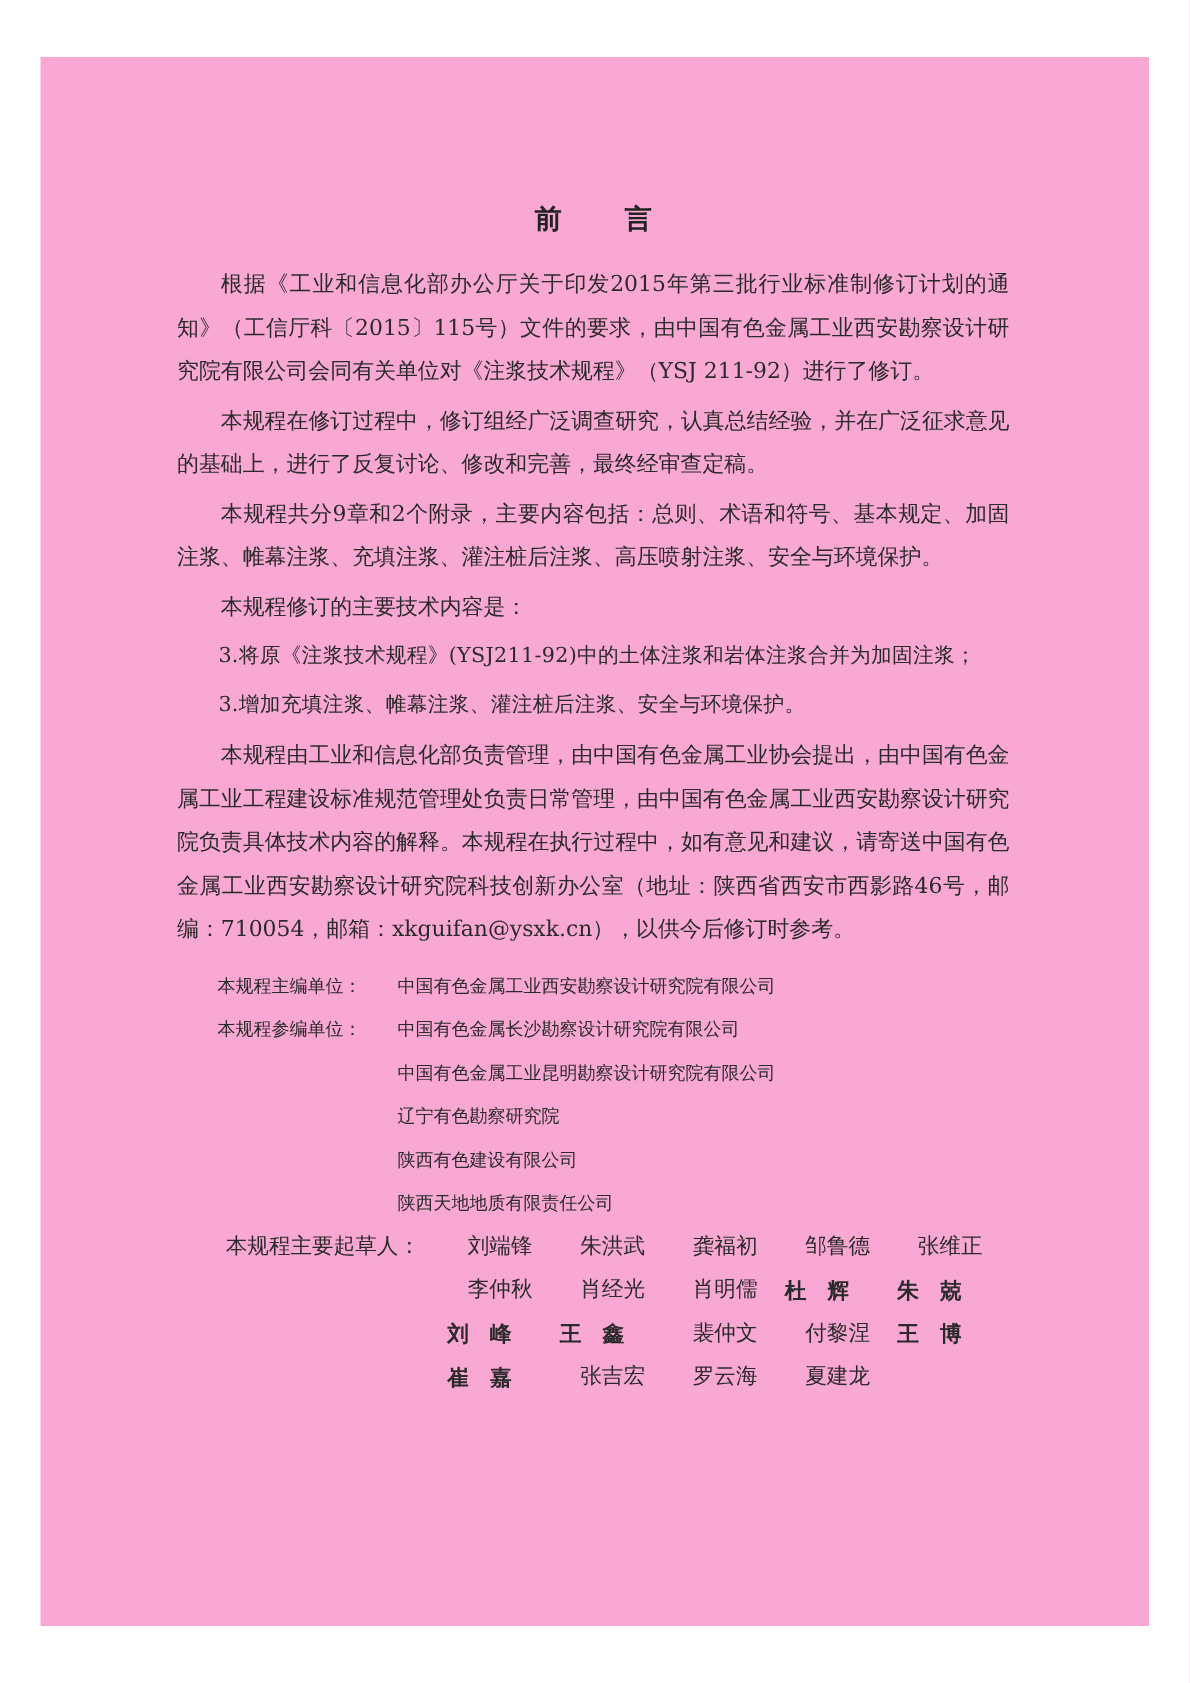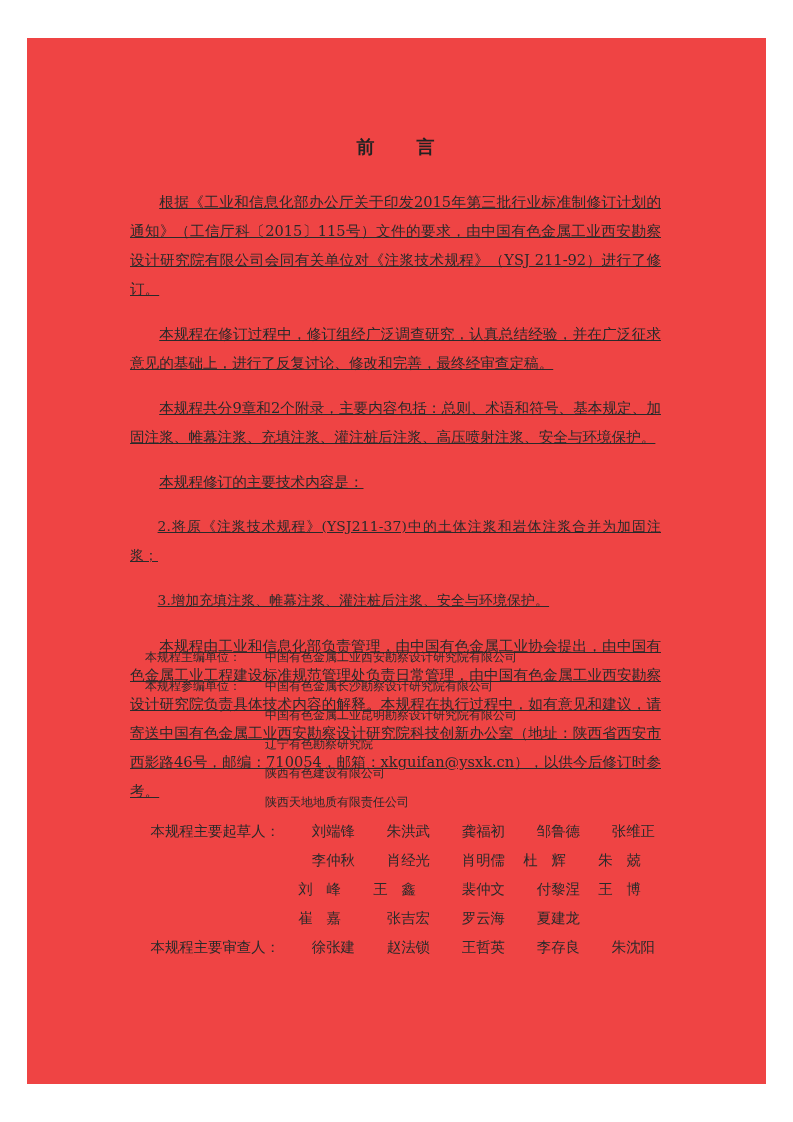--- a/index.html
+++ b/index.html
@@ -14,21 +14,21 @@
       overflow: hidden;
       font-family: "DejaVu Serif", "Liberation Serif", serif;
       color: #2a2a2a;
     }
     .page {
       position: absolute;
       left: 27px;
       top: 38px;
       width: 739px;
       height: 1046px;
-      background: #ef4444;
+      background: #f9a8d4;
     }
     .content {
       position: absolute;
       left: 87px;
       top: 0;
       width: 563px;
     }
     .title {
       position: absolute;
       left: 0;
@@ -44,24 +44,23 @@
     }
     .body-text {
       position: absolute;
       left: 0;
       top: 133px;
       width: 563px;
       font-size: 14.6px;
       line-height: 29px;
     }
     .para {
-      margin: 16px;
+      margin: 4px;
       text-indent: 2em;
       text-align: justify;
-      text-decoration: underline;
     }
     .para.small {
       font-size: 13.8px;
       letter-spacing: 0.2px;
     }
     .units {
       position: absolute;
       left: 0;
       top: 605px;
       width: 563px;
@@ -102,38 +101,39 @@
       flex: none;
       white-space: nowrap;
     }
     .name-cell {
       width: 75px;
       flex: none;
       white-space: nowrap;
     }
     .name-cell.spaced {
       letter-spacing: 14px;
+      font-weight: bold;
     }
   </style>
 </head>
 <body>
 
 <div class="page">
   <div class="content">
 
     <div class="title">
       <span>前</span><span>言</span>
     </div>
 
     <div class="body-text">
       <p class="para">根据《工业和信息化部办公厅关于印发2015年第三批行业标准制修订计划的通知》（工信厅科〔2015〕115号）文件的要求，由中国有色金属工业西安勘察设计研究院有限公司会同有关单位对《注浆技术规程》（YSJ 211-92）进行了修订。</p>
       <p class="para">本规程在修订过程中，修订组经广泛调查研究，认真总结经验，并在广泛征求意见的基础上，进行了反复讨论、修改和完善，最终经审查定稿。</p>
       <p class="para">本规程共分9章和2个附录，主要内容包括：总则、术语和符号、基本规定、加固注浆、帷幕注浆、充填注浆、灌注桩后注浆、高压喷射注浆、安全与环境保护。</p>
       <p class="para">本规程修订的主要技术内容是：</p>
-      <p class="para small">2.将原《注浆技术规程》(YSJ211-37)中的土体注浆和岩体注浆合并为加固注浆；</p>
+      <p class="para small">3.将原《注浆技术规程》(YSJ211-92)中的土体注浆和岩体注浆合并为加固注浆；</p>
       <p class="para small">3.增加充填注浆、帷幕注浆、灌注桩后注浆、安全与环境保护。</p>
       <p class="para">本规程由工业和信息化部负责管理，由中国有色金属工业协会提出，由中国有色金属工业工程建设标准规范管理处负责日常管理，由中国有色金属工业西安勘察设计研究院负责具体技术内容的解释。本规程在执行过程中，如有意见和建议，请寄送中国有色金属工业西安勘察设计研究院科技创新办公室（地址：陕西省西安市西影路46号，邮编：710054，邮箱：xkguifan@ysxk.cn），以供今后修订时参考。</p>
     </div>
 
     <div class="units">
       <div class="unit-row">
         <span class="unit-label">本规程主编单位：</span>
         <span class="unit-value">中国有色金属工业西安勘察设计研究院有限公司</span>
       </div>
       <div class="unit-row">
@@ -185,24 +185,16 @@
         <span class="name-cell spaced">王博</span>
       </div>
       <div class="name-row">
         <span class="name-label"></span>
         <span class="name-cell spaced">崔嘉</span>
         <span class="name-cell">张吉宏</span>
         <span class="name-cell">罗云海</span>
         <span class="name-cell">夏建龙</span>
       </div>
 
-      <div class="name-row">
-        <span class="name-label">本规程主要审查人：</span>
-        <span class="name-cell">徐张建</span>
-        <span class="name-cell">赵法锁</span>
-        <span class="name-cell">王哲英</span>
-        <span class="name-cell">李存良</span>
-        <span class="name-cell">朱沈阳</span>
-      </div>
     </div>
 
   </div>
 </div>
 
 </body></html>

